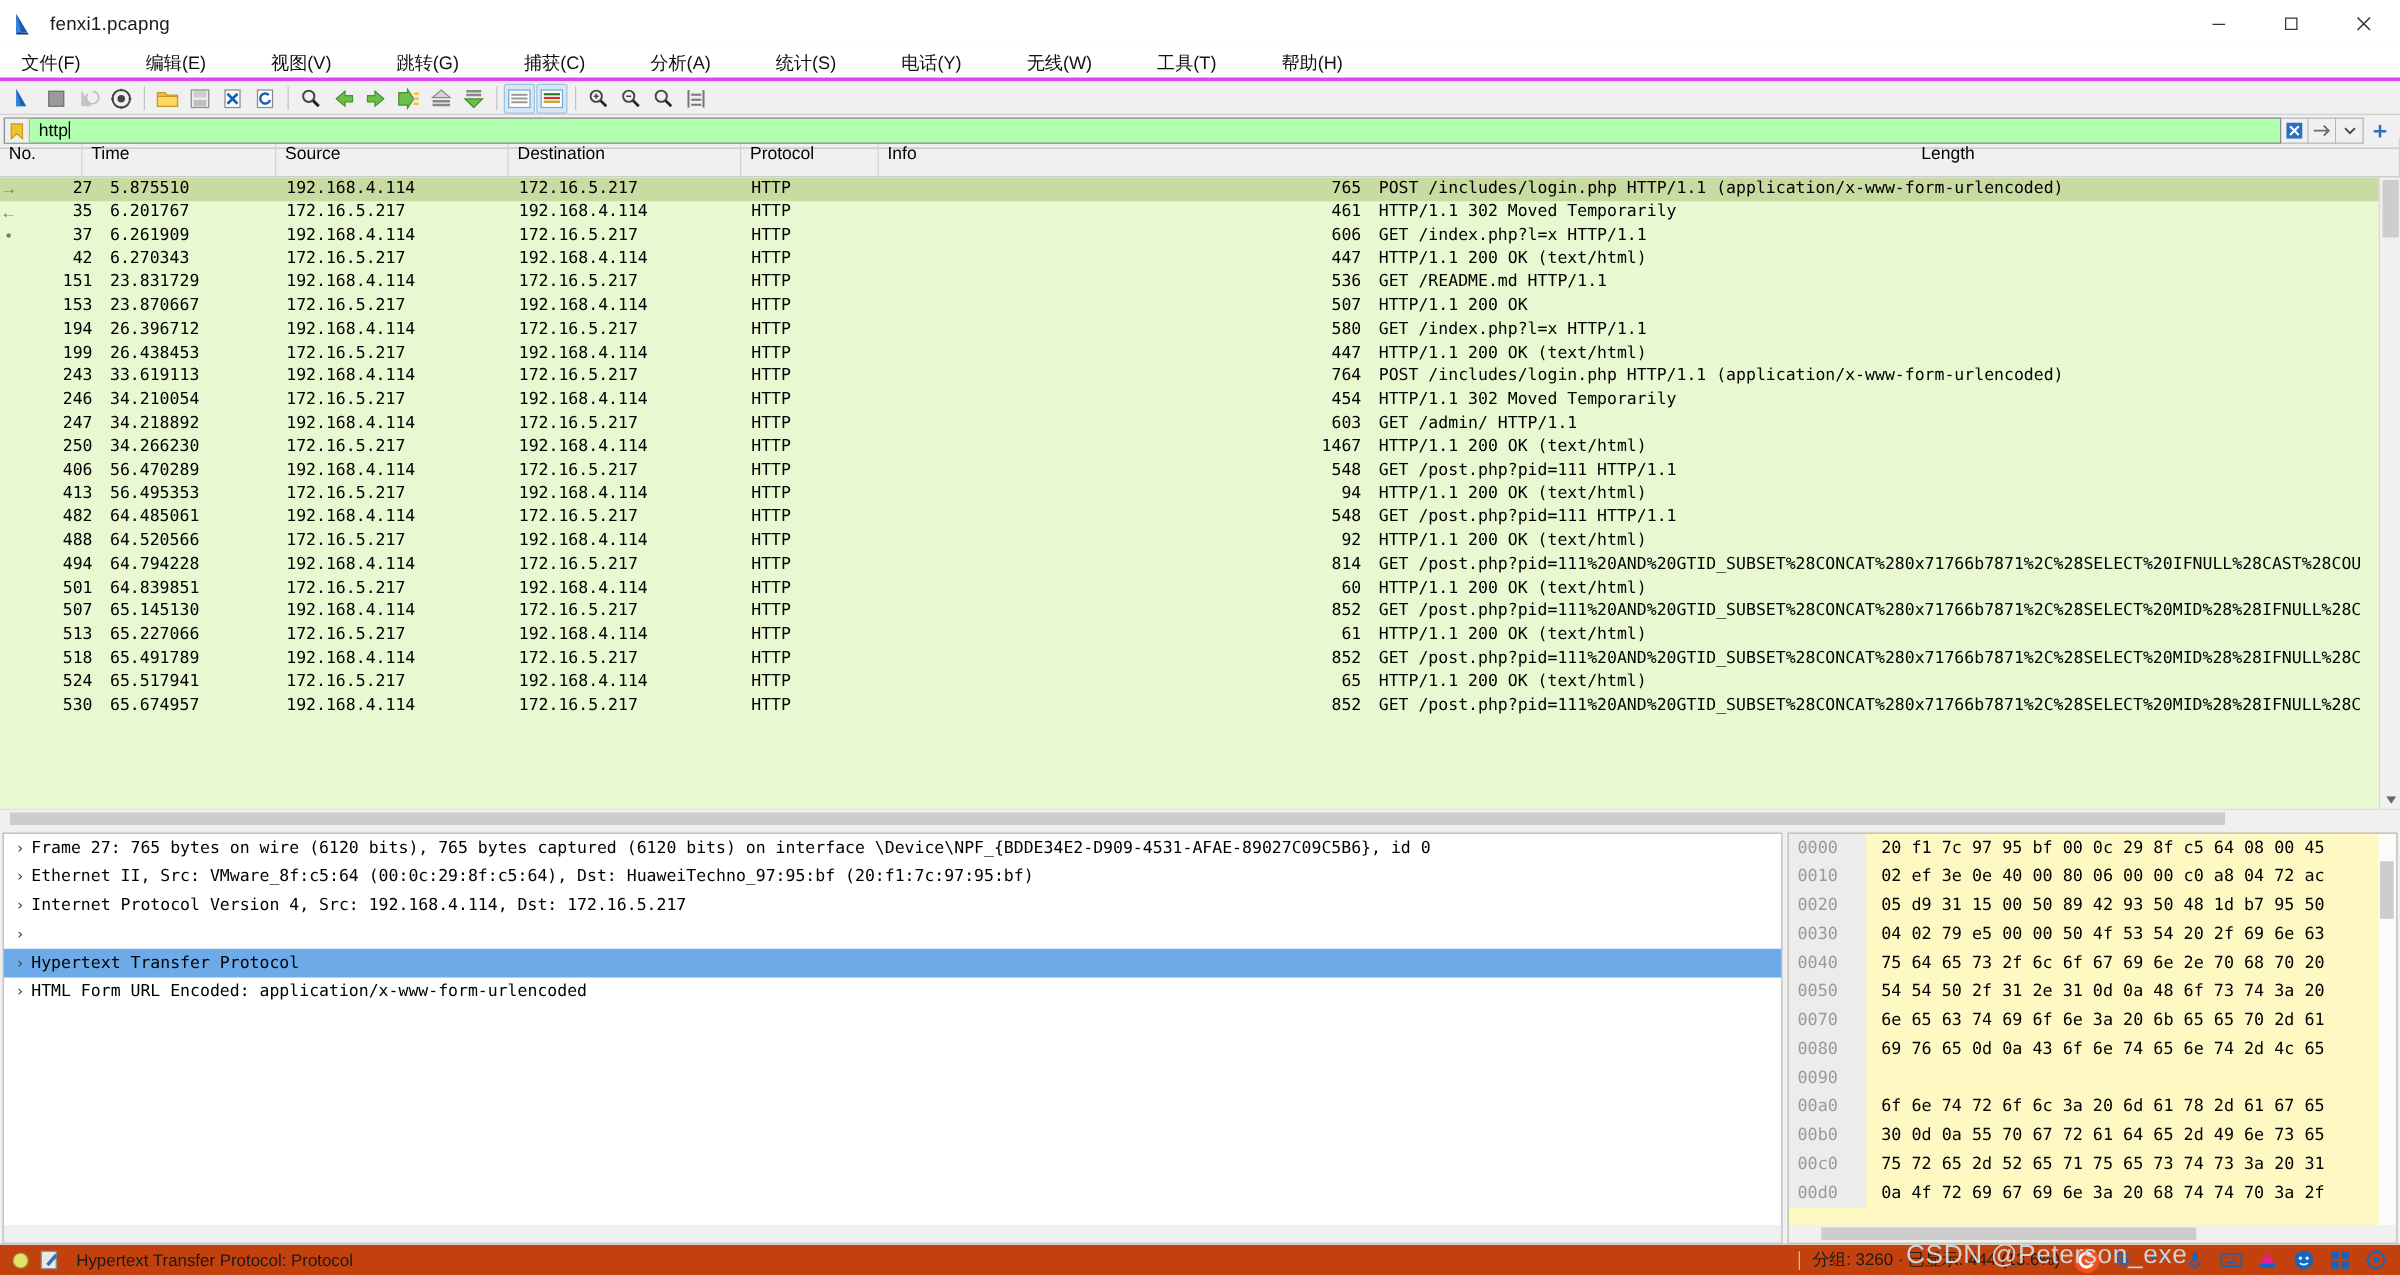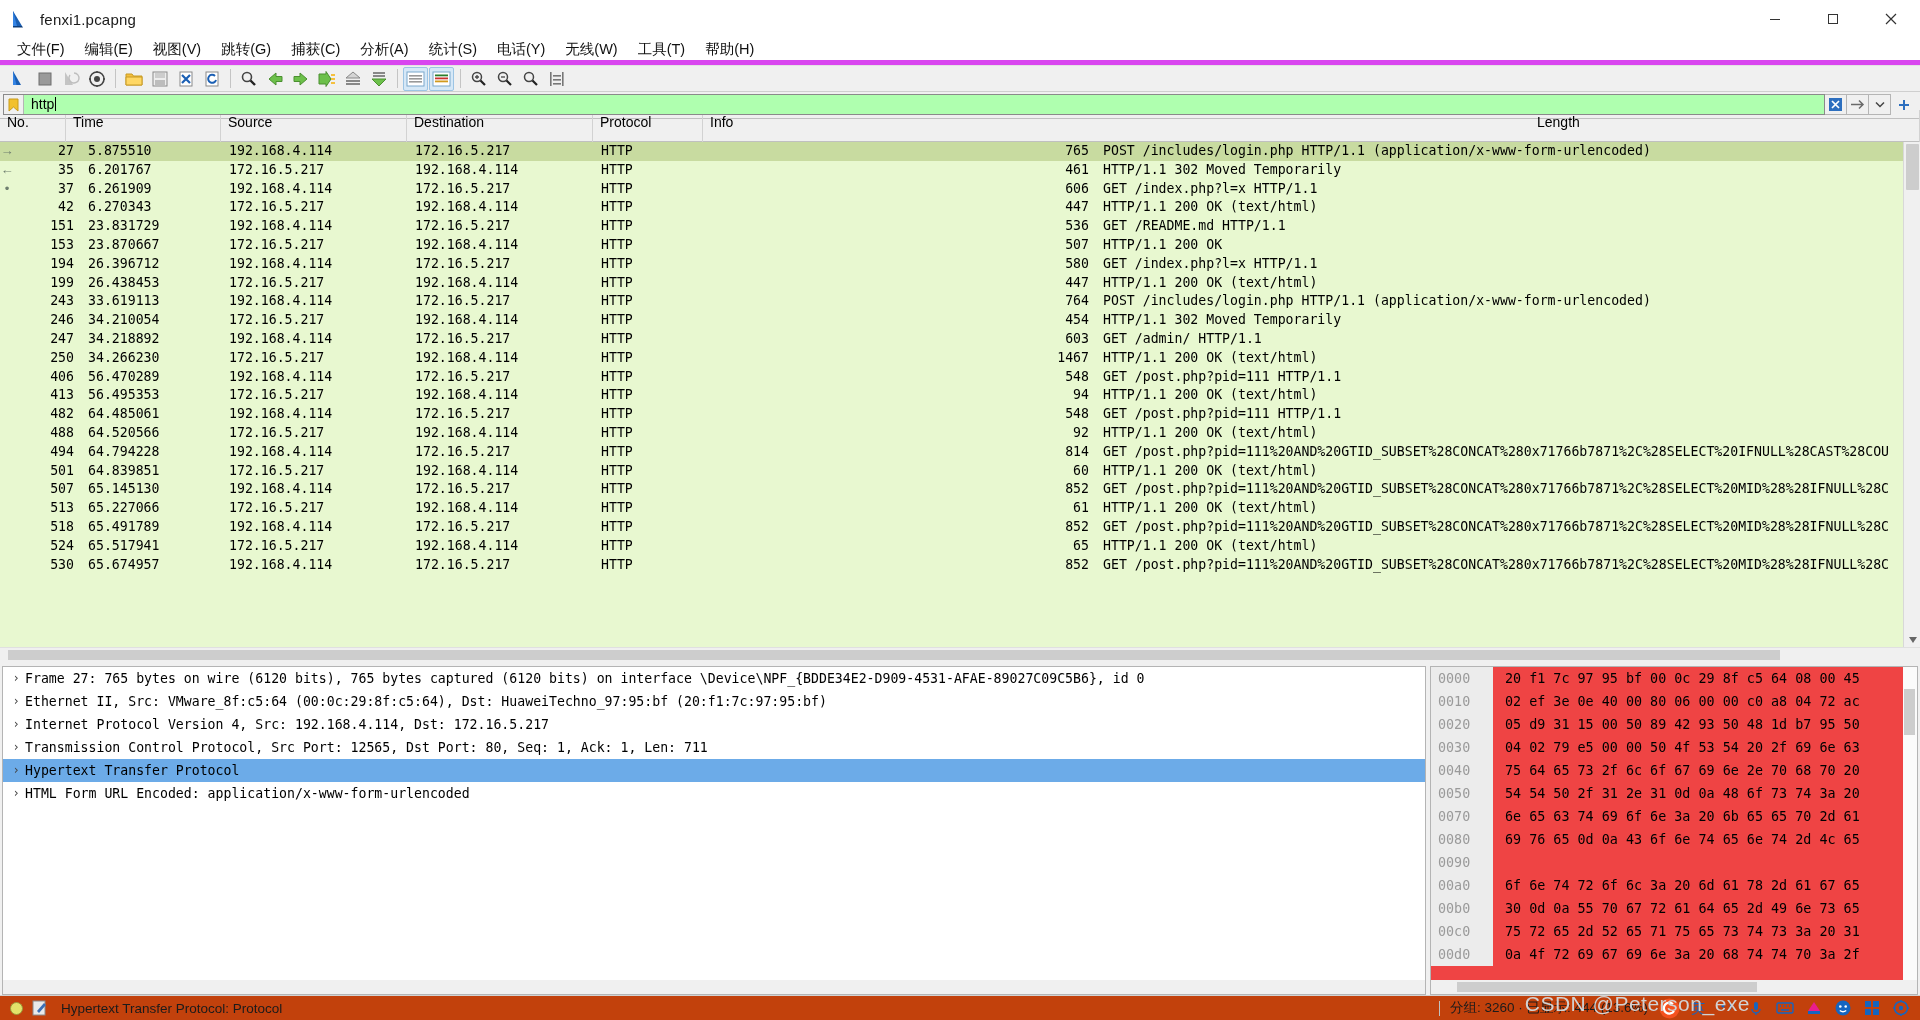--- a/index.html
+++ b/index.html
@@ -24,21 +24,21 @@
   .title-spacer { flex: 1; }
   .winbtn {
     width: 58px; height: 38px; display: flex; align-items: center; justify-content: center;
     color:#333;
   }
   .winbtn svg { display:block; }
 
   
   .menubar {
     height: 27px; min-height:27px; display: flex; align-items: center;
-    background: #ffffff; padding-left: 8px; border-bottom:5px solid #d946ef;
+    background: #ffffff; padding-left: 8px; border-bottom:3px solid #d946ef;gap:32px;
   }
   .menuitem {
     font-size: 14.5px; color: #111; padding: 3px 9px; margin-right:2px;
     white-space: nowrap;
   }
 
   
   .toolbar {
     height: 27px; min-height:27px; display:flex; align-items:center;
     background:#f0f0f0; border-top:1px solid #e3e3e3; border-bottom:1px solid #cfcfcf;
@@ -118,21 +118,21 @@
   }
   .drow { display:flex; align-items:center; height:23px; line-height:23px;
           font-family:"DejaVu Sans Mono", monospace; font-size:13.2px; white-space:nowrap; padding-left:4px;}
   .drow.sel { background:#6cabe8; }
   .dtri { width:18px; flex:0 0 18px; color:#444; font-size:12px; text-align:center;}
   .detail-h { height:14px; background:#f0f0f0; position:absolute; bottom:0; left:0; right:0;}
 
   .pane-gap { width:4px; flex:0 0 4px; }
 
   .bytes-pane {
-    flex:1 1 auto; background:#ef4444; border:1px solid #b4b4b4; overflow:hidden; position:relative;
+    flex:1 1 auto; background:#fef9c3; border:1px solid #b4b4b4; overflow:hidden; position:relative;
     display:flex; flex-direction:column;
   }
   .bytes-inner { flex:1 1 auto; position:relative; overflow:hidden; }
   .brow { display:flex; height:23px; line-height:23px; font-family:"DejaVu Sans Mono", monospace; font-size:13.4px; white-space:nowrap;}
   .boff { width:62px; flex:0 0 62px; color:#9a9a9a; background:#ececec; text-align:left; padding-left:7px;}
   .bhex { padding-left:12px; letter-spacing:0px; }
   .bytes-vscroll { position:absolute; right:0; top:0; width:14px; height:100%; background:#fbfbfb;}
   .bytes-vscroll .thumb { position:absolute; left:1px; width:11px; top:22px; height:46px; background:#cdcdcd;}
   .bytes-hscroll { height:14px; min-height:14px; background:#f0f0f0; position:relative;}
   .bytes-hscroll .thumb { position:absolute; top:2px; left:26px; height:10px; width:300px; background:#cdcdcd;}
@@ -643,21 +643,20 @@
         <div class="drow">
           <span class="dtri">›</span>
           <span>Ethernet II, Src: VMware_8f:c5:64 (00:0c:29:8f:c5:64), Dst: HuaweiTechno_97:95:bf (20:f1:7c:97:95:bf)</span>
         </div>
         <div class="drow">
           <span class="dtri">›</span>
           <span>Internet Protocol Version 4, Src: 192.168.4.114, Dst: 172.16.5.217</span>
         </div>
         <div class="drow">
           <span class="dtri">›</span>
-          <span>Transmission Control Protocol, Src Port: 12565, Dst Port: 80, Seq: 1, Ack: 1, Len: 711</span>
         </div>
         <div class="drow sel">
           <span class="dtri">›</span>
           <span>Hypertext Transfer Protocol</span>
         </div>
         <div class="drow">
           <span class="dtri">›</span>
           <span>HTML Form URL Encoded: application/x-www-form-urlencoded</span>
         </div>
       <div class="detail-h"></div>

